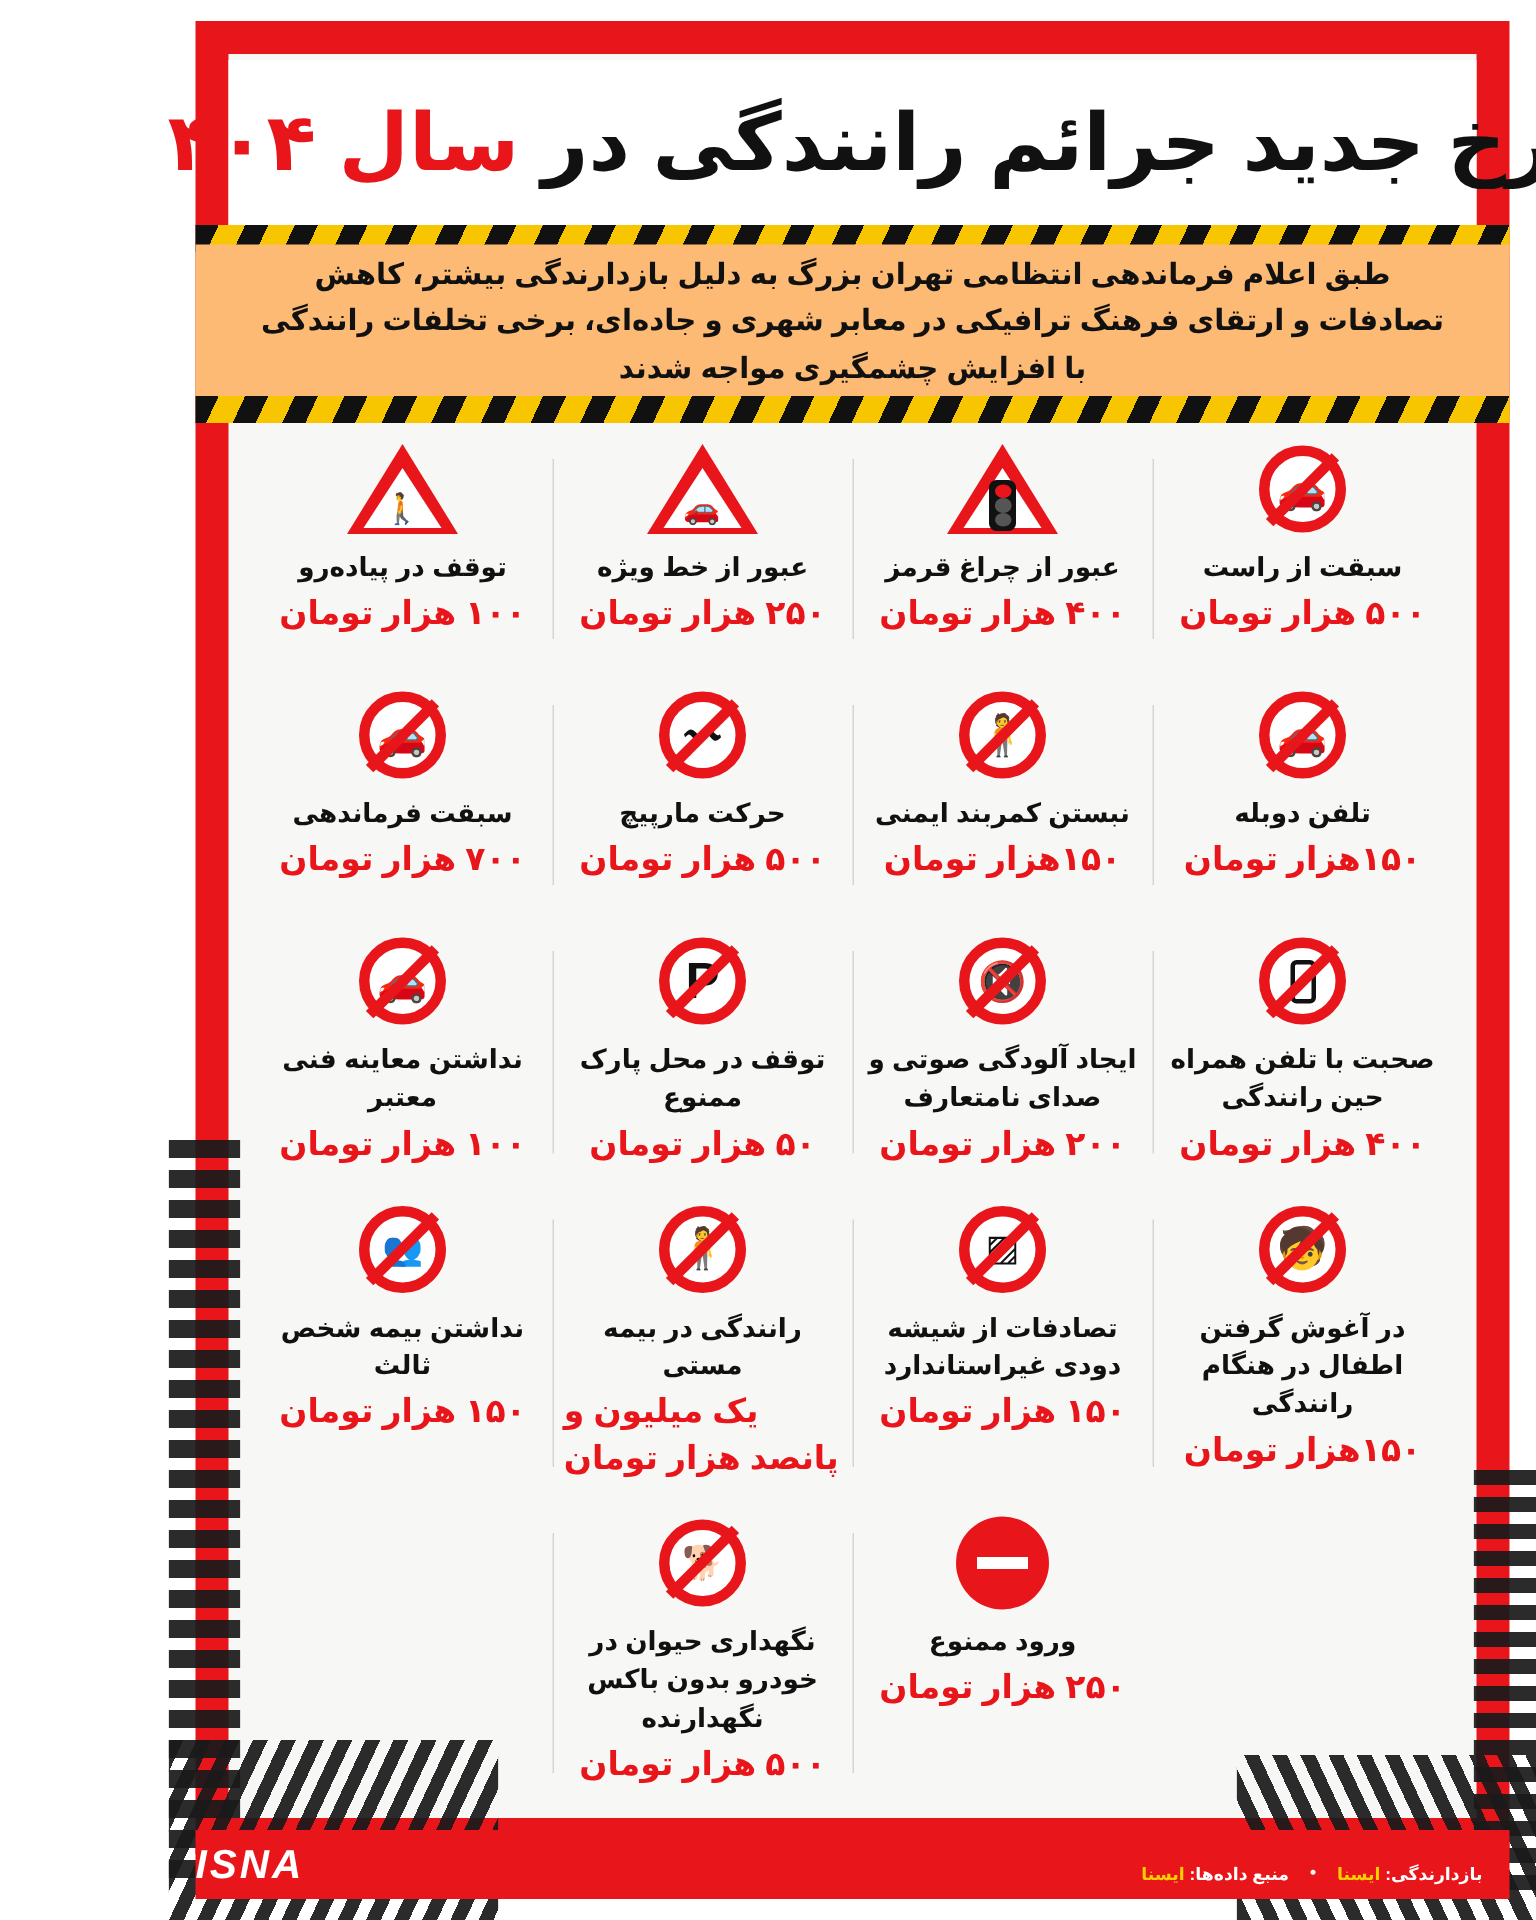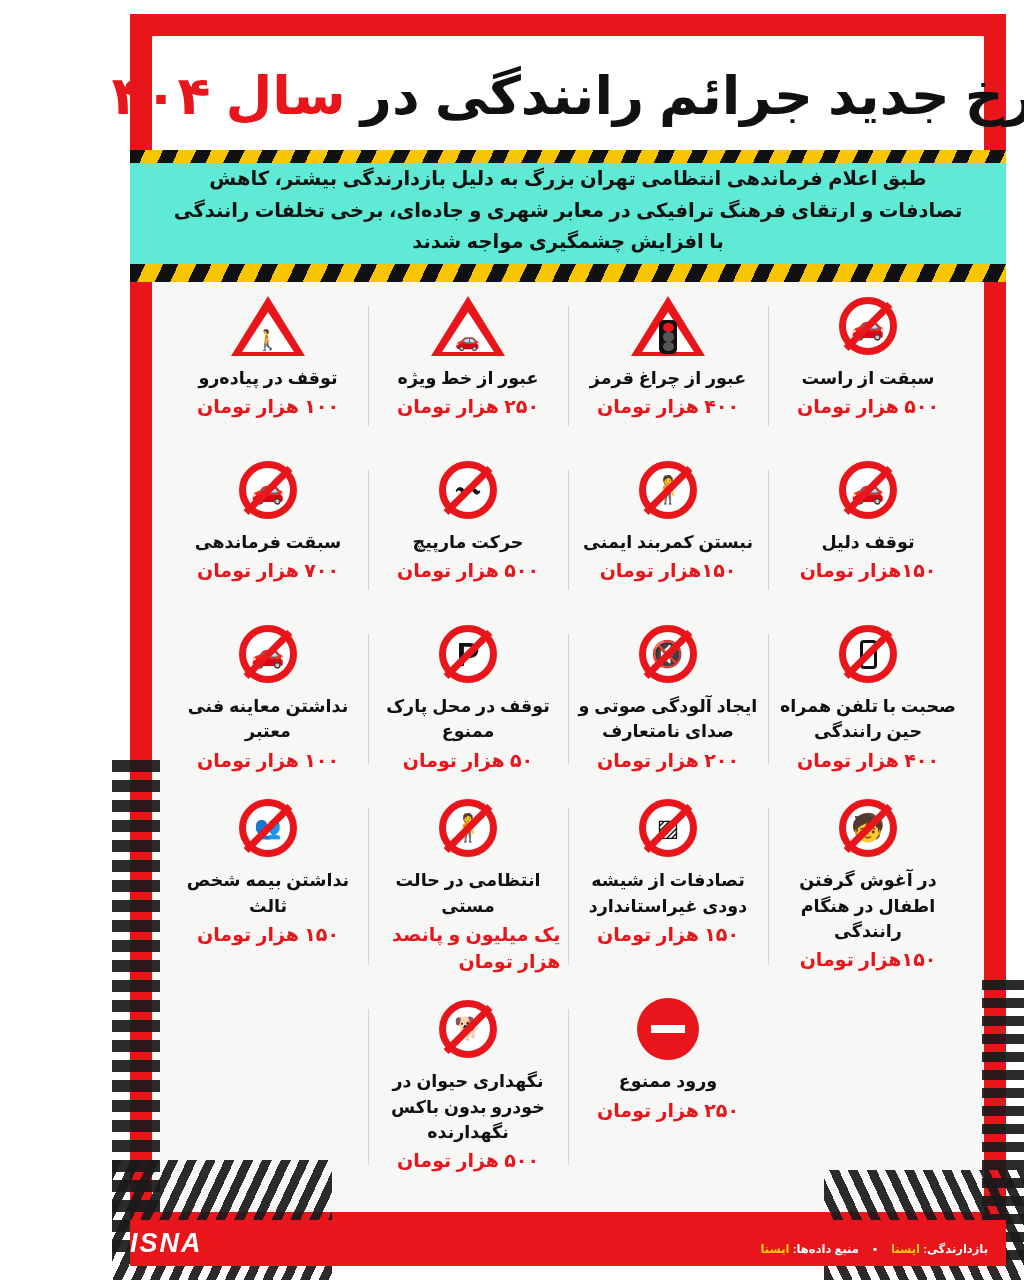--- a/index.html
+++ b/index.html
@@ -79,22 +79,22 @@
     background: repeating-linear-gradient(115deg, #111 0 14px, #f7c600 14px 30px);
   }
   .hazard-top { top: 150px; }
   .hazard-bottom { top: 264px; }
 
   
   .banner {
     position: absolute;
     left: 18px; right: 18px; top: 163px;
     height: 104px;
-    background: #5eead4;
-    display: flex; justify-content: center;
+    background: #fdba74;
+    display: flex; align-items: center; justify-content: center;
     padding: 0 36px;
   }
   .banner-text {
     font-size: 19.5px;
     line-height: 1.62;
     font-weight: bold;
     color: #111111;
     text-align: center;
   }
 
@@ -128,24 +128,24 @@
   }
   .label {
     font-size: 17.5px;
     font-weight: bold;
     color: #111111;
     text-align: center;
     line-height: 1.45;
     max-width: 185px;
   }
   .amount {
-    font-size: 19px;
+    font-size: 22px;
     font-weight: bold;
     color: #e8161b;
-    text-align: right;
+    text-align: left;
     line-height: 1.4;
     margin-top: 3px;
     max-width: 185px;
   }
 
   
   .footer {
     position: absolute;
     left: 18px; right: 18px; bottom: 14px;
     height: 46px;
@@ -322,21 +322,21 @@
     </div>
 
     <div class="cell">
       <div class="icon-box">
         <div class="ico">
           <div class="prohibit"></div>
             <div class="glyph">🚗</div>
             <div class="slash"></div>
         </div>
       </div>
-      <div class="label">توقف دلیل</div>
+      <div class="label">تلفن دوبله</div>
       <div class="amount">۱۵۰هزار تومان</div>
     </div>
 
     <div class="cell">
       <div class="icon-box">
         <div class="ico">
           <div class="prohibit"></div>
             <div class="glyph">🧍</div>
             <div class="slash"></div>
         </div>
@@ -446,21 +446,21 @@
     </div>
 
     <div class="cell">
       <div class="icon-box">
         <div class="ico">
           <div class="prohibit"></div>
             <div class="glyph">🧍</div>
             <div class="slash"></div>
         </div>
       </div>
-      <div class="label">انتظامی در حالت مستی</div>
+      <div class="label">رانندگی در بیمه مستی</div>
       <div class="amount">یک میلیون و پانصد هزار تومان</div>
     </div>
 
     <div class="cell no-div">
       <div class="icon-box">
         <div class="ico">
           <div class="prohibit"></div>
             <div class="glyph" style="font-size:22px;">👥</div>
             <div class="slash"></div>
         </div>

